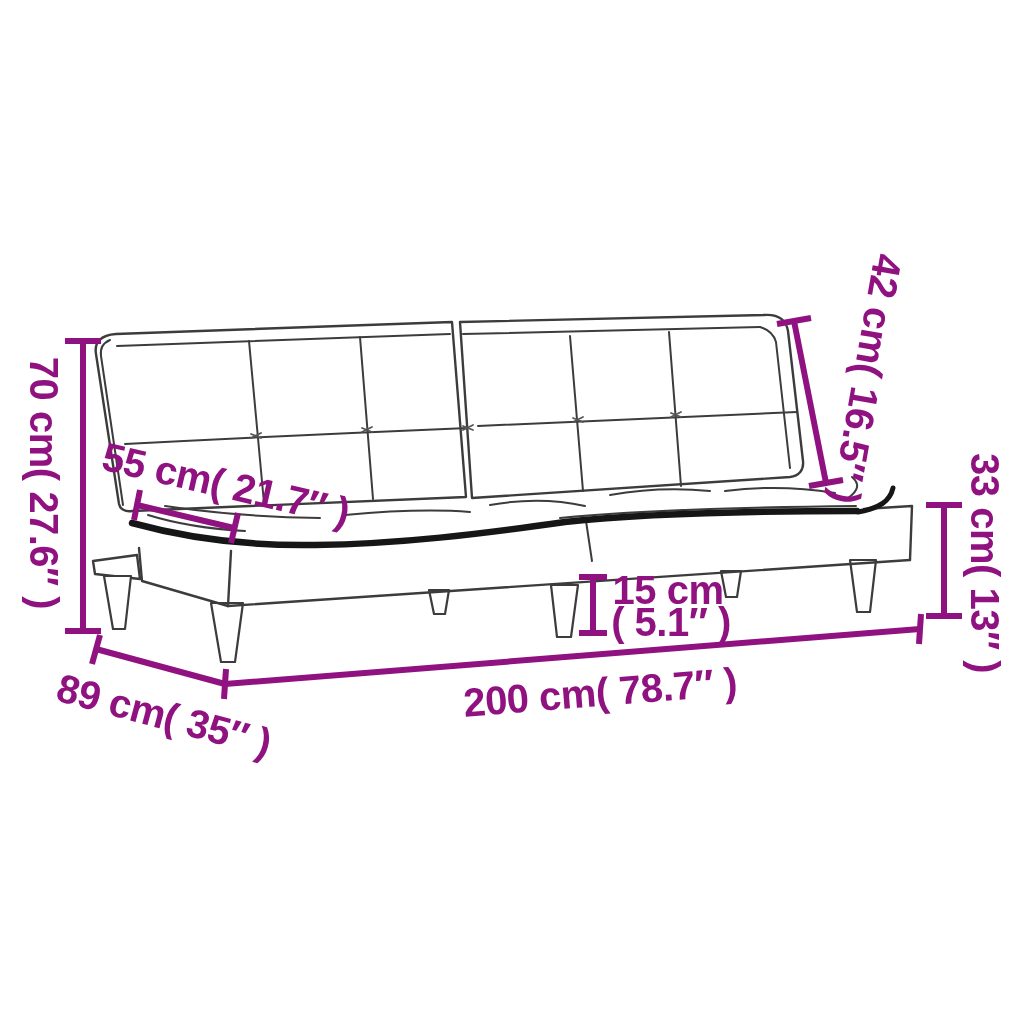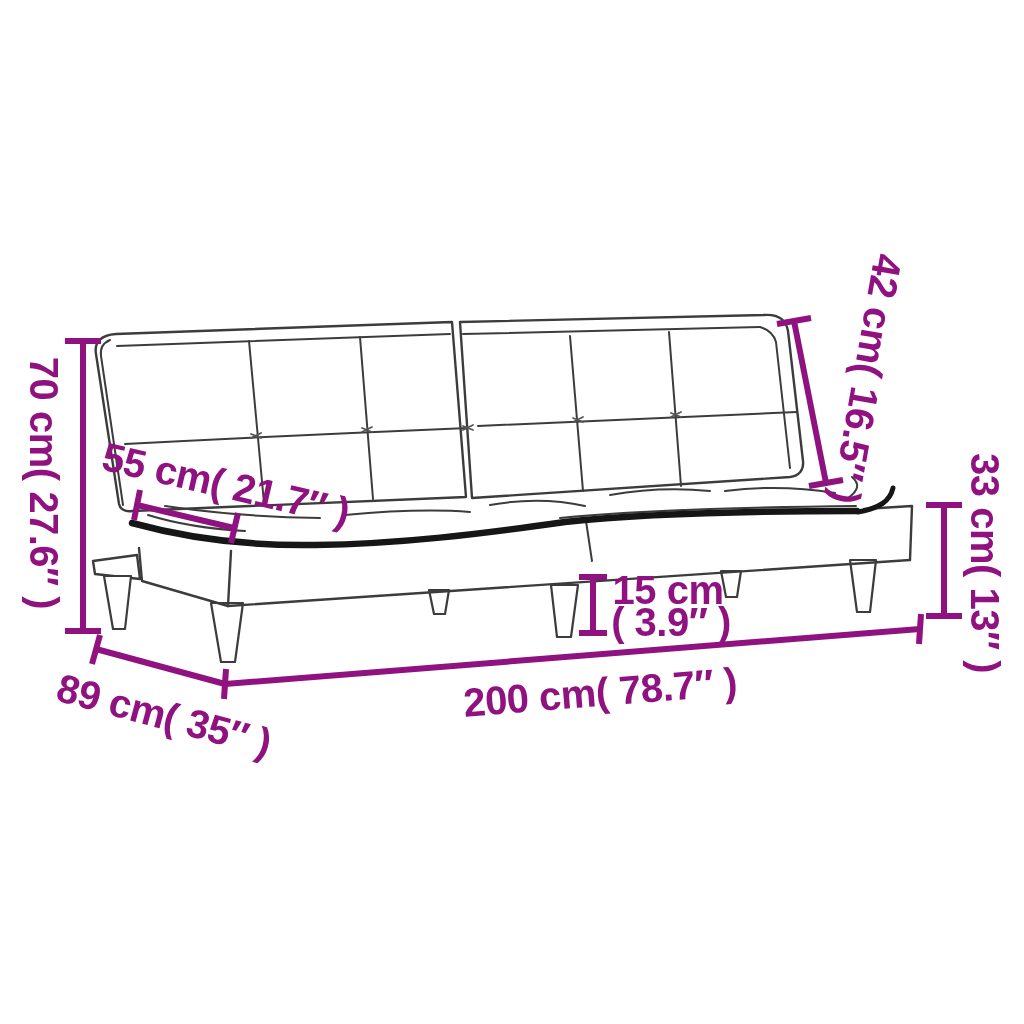--- a/index.html
+++ b/index.html
@@ -142,17 +142,17 @@
         <line x1="921" y1="614" x2="919" y2="644"></line>
       </g>
     </g>
   </svg>
 
   <div class="dim-label lbl-overall-height">70 cm( 27.6″ )</div>
   <div class="dim-label lbl-seat-depth">55 cm( 21.7″ )</div>
   <div class="dim-label lbl-backrest-height">42 cm( 16.5″ )</div>
   <div class="dim-label lbl-seat-height">33 cm( 13″ )</div>
   <div class="dim-label lbl-clearance-cm">15 cm</div>
-  <div class="dim-label lbl-clearance-in">( 3.9″ )</div>
+  <div class="dim-label lbl-clearance-in">( 5.1″ )</div>
   <div class="dim-label lbl-overall-depth">89 cm( 35″ )</div>
   <div class="dim-label lbl-overall-width">200 cm( 78.7″ )</div>
 
 </div>
 
 </body></html>

